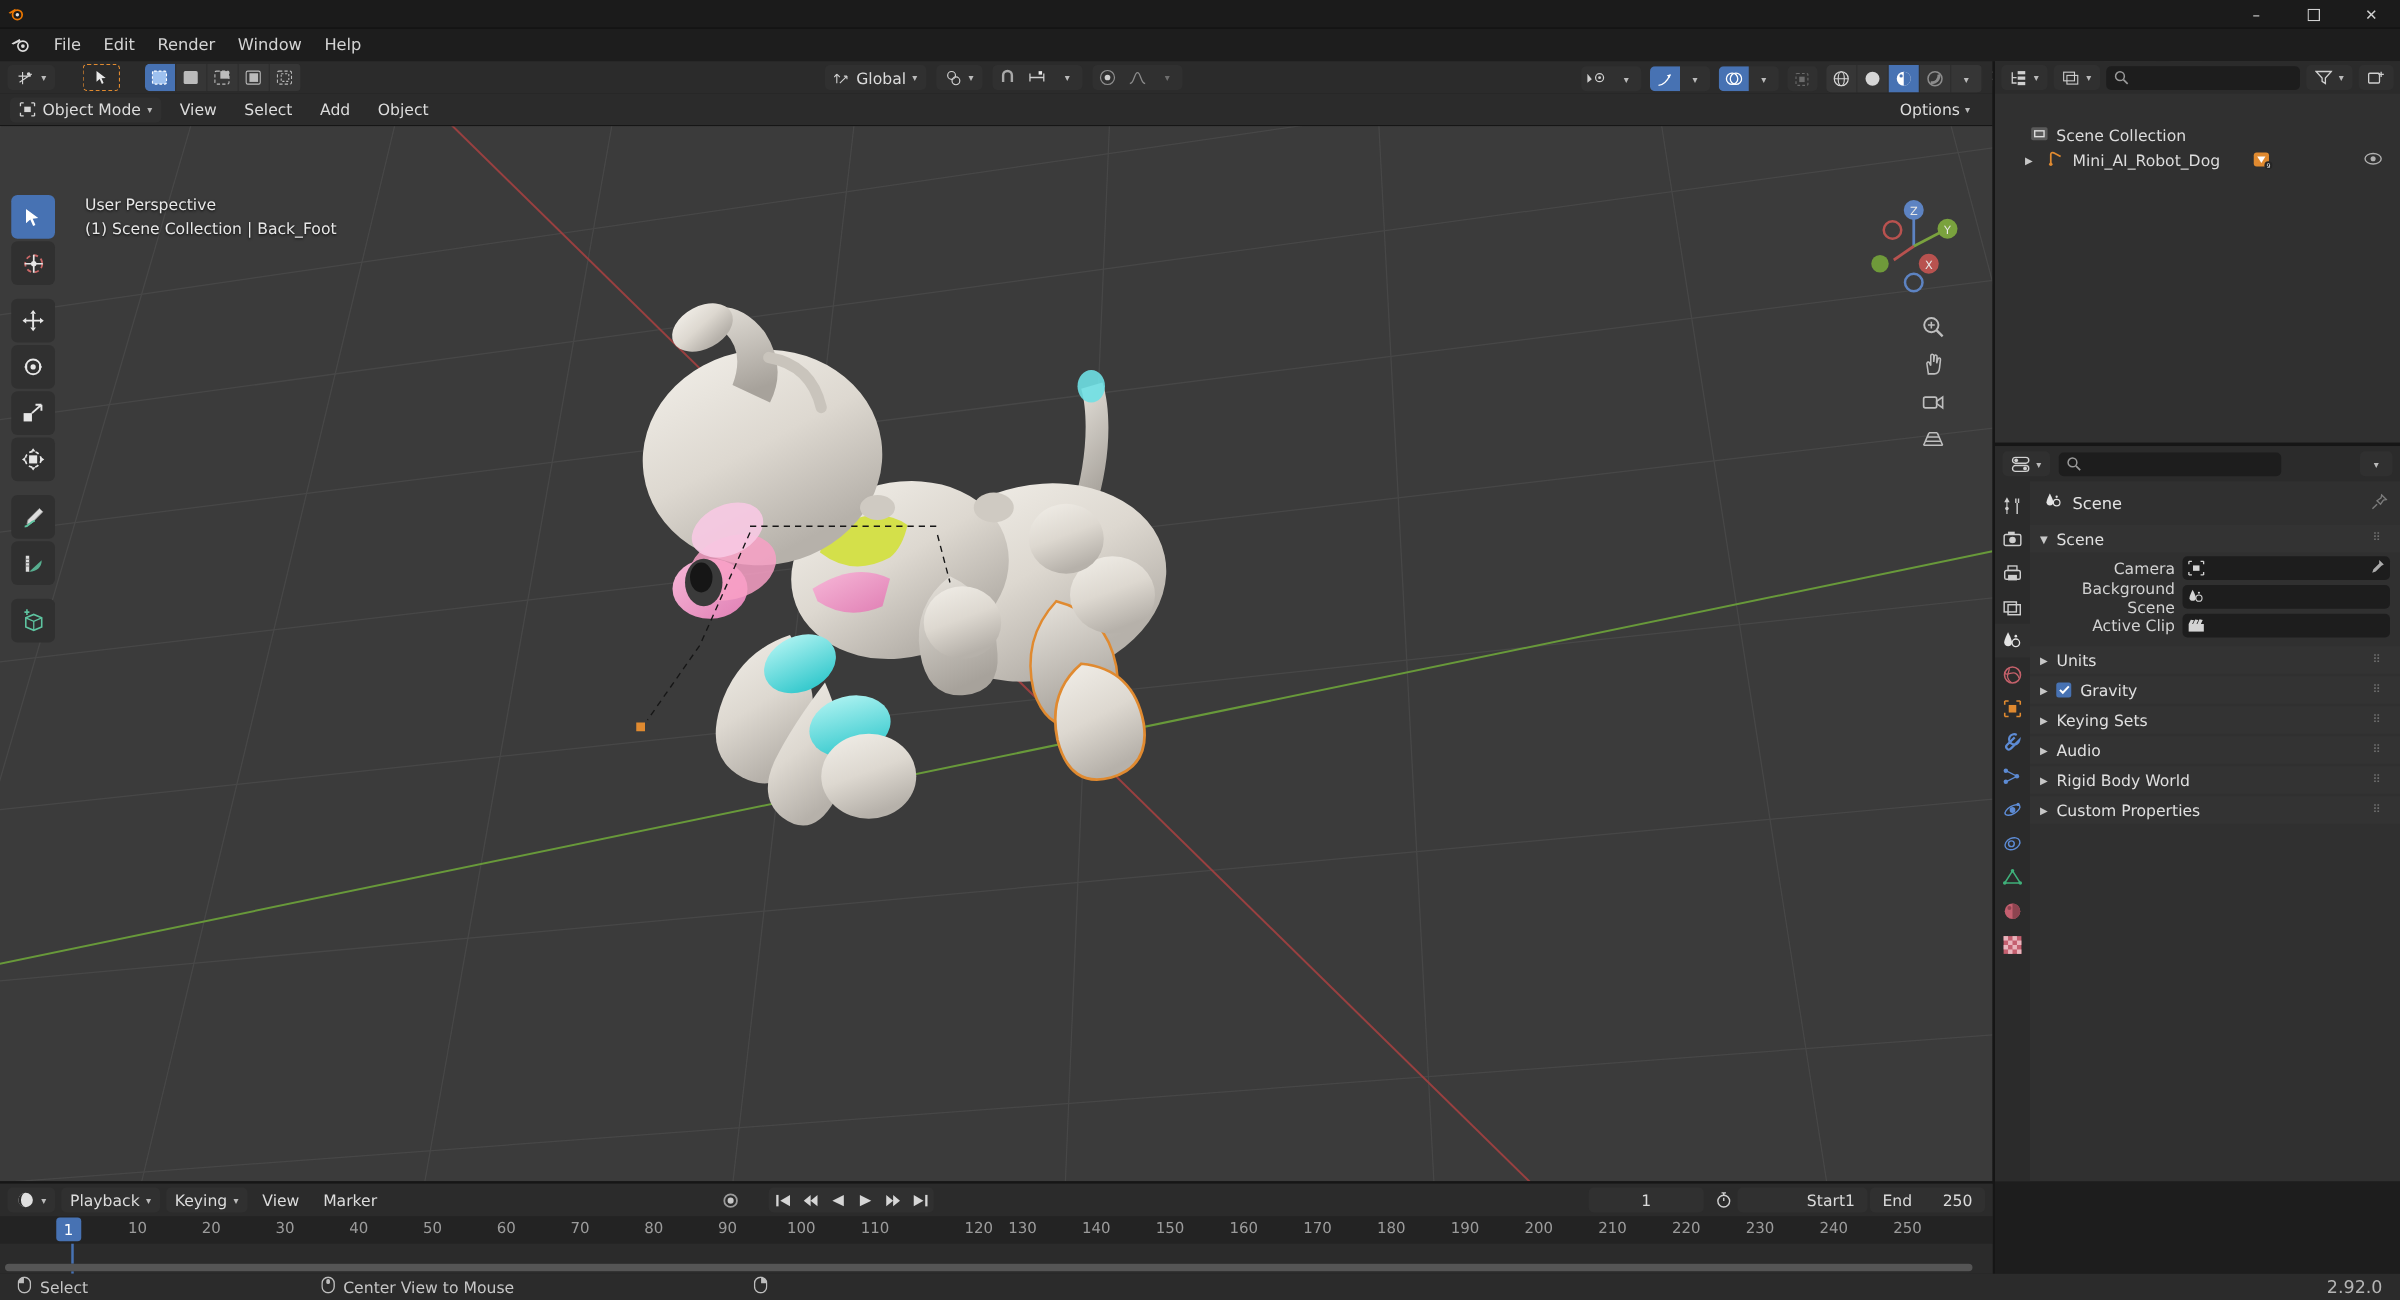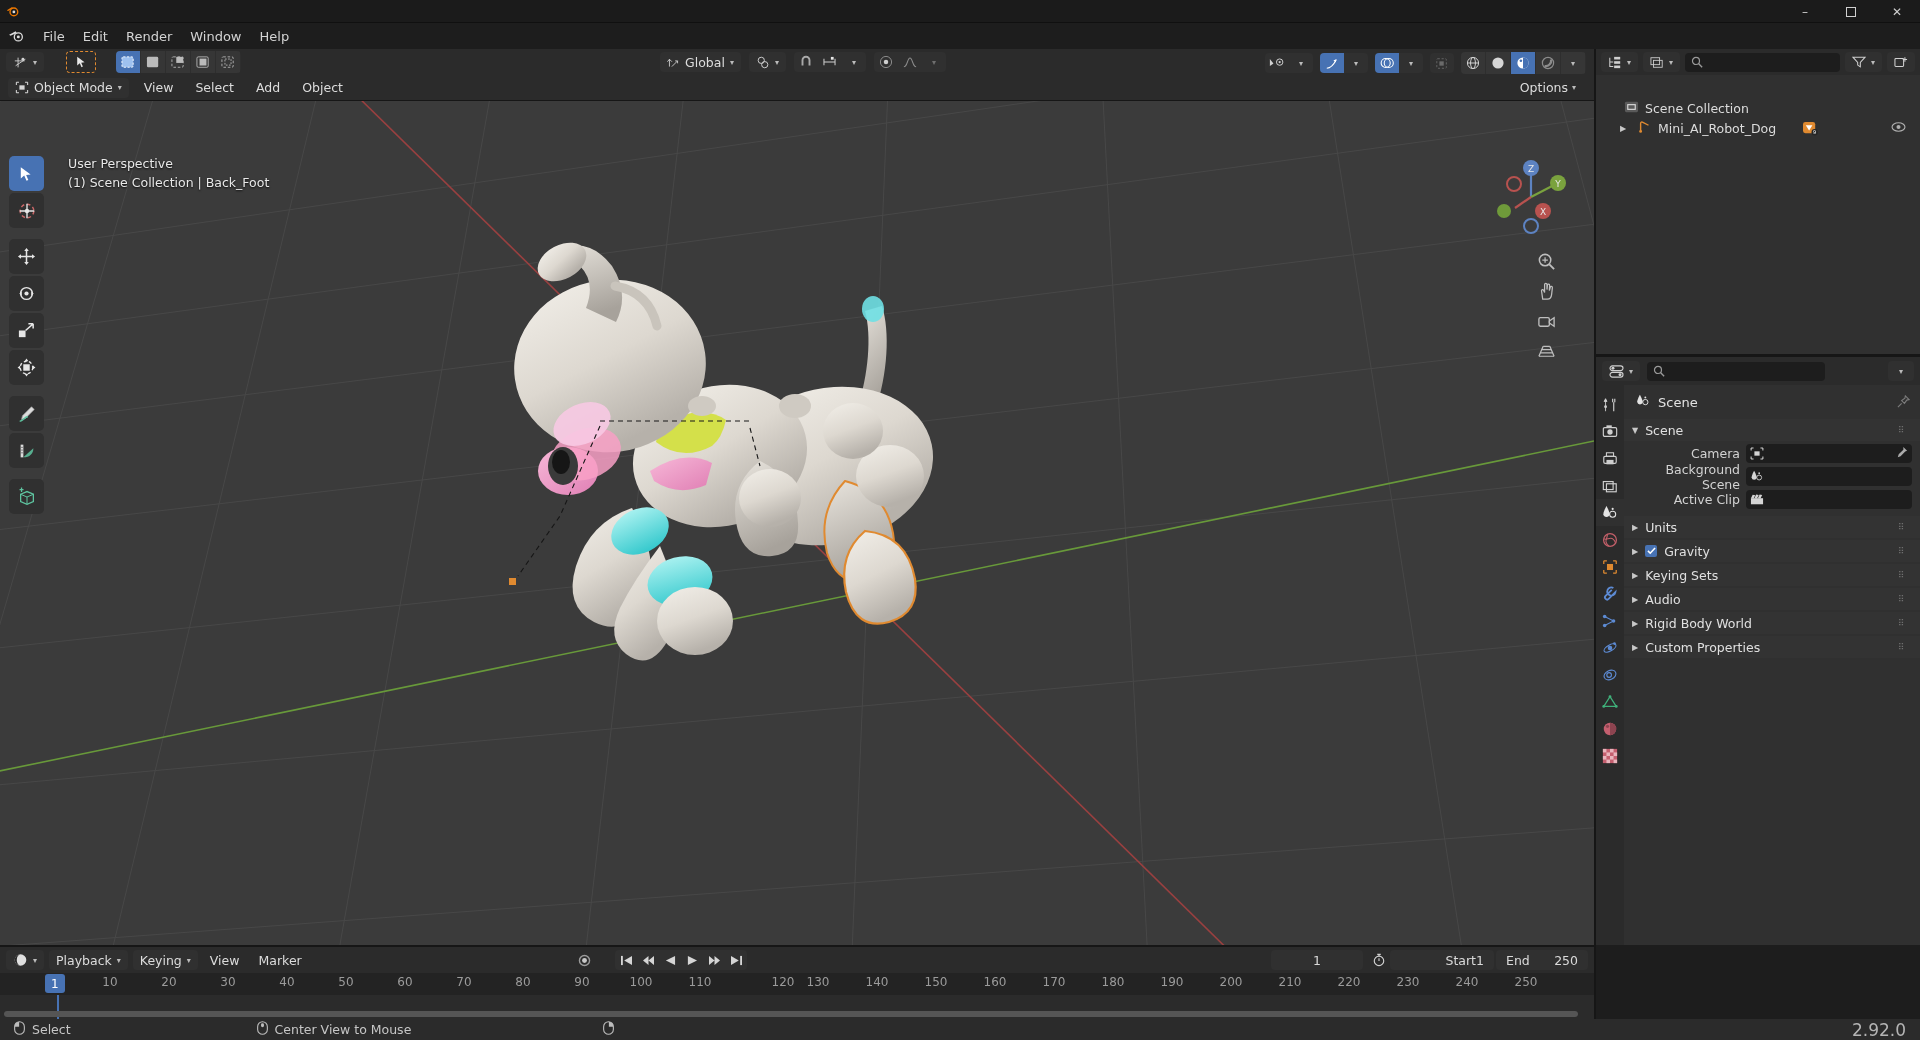--- a/index.html
+++ b/index.html
@@ -180,21 +180,21 @@
   .tl-scroll { position:absolute; bottom:2px; left:4px; right:16px; height:6px; background:#232323; border-radius:3px;}
   .tl-scroll > div { height:6px; background:#555; border-radius:3px; }
 
   
   .statusbar {
     position: absolute; left: 0; top: 1019px; width: 1920px; height: 21px;
     background: #2b2b2b; display: flex; align-items: center; padding: 0 14px; gap: 8px;
     font-size: 12.5px; color: #c6c6c6;
   }
   .status-item { display: flex; align-items: center; gap: 7px; }
-  .status-version { margin-left: auto; color: #b4b4b4; font-size: 17px; }
+  .status-version { margin-left: auto; color: #b4b4b4; font-size: 14px; }
   .sb-gap { width: 170px; }
 
   .vsplit { position:absolute; left:1594px; top:49px; width:2px; height:970px; background:#161616;}
   .hsplit-r { position:absolute; left:1596px; top:354px; width:324px; height:3px; background:#161616;}
   .hsplit-b { position:absolute; left:0; top:945px; width:1594px; height:2px; background:#161616;}
 </style>
 </head>
 <body>
 
 <div id="app">

